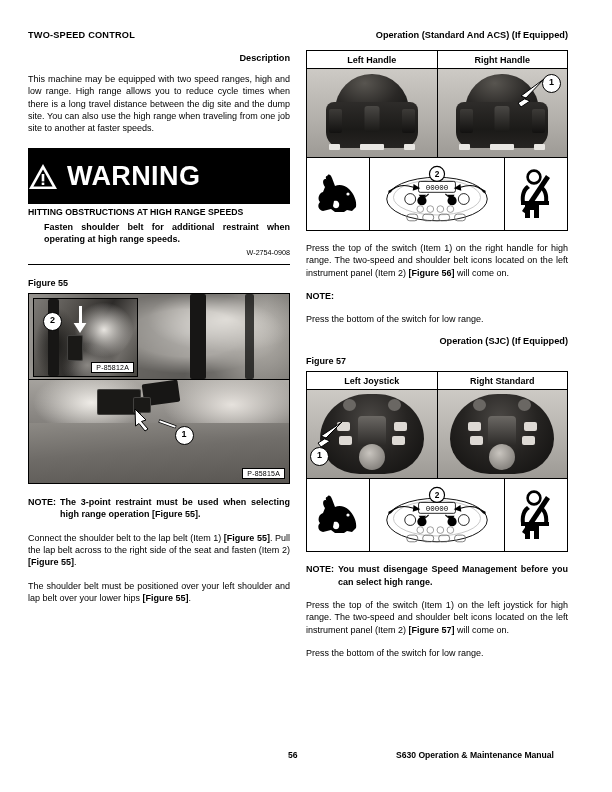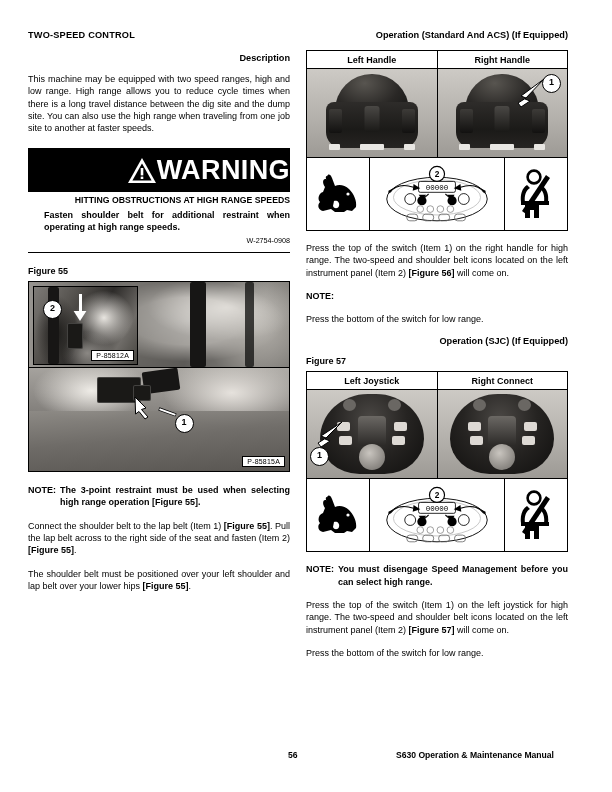--- a/index.html
+++ b/index.html
@@ -18,26 +18,26 @@
 
   h1.sec-title{font-size:9.2px;font-weight:bold;margin:0 0 13px 0;letter-spacing:.2px;}
   h2.sub-title{font-size:9.2px;font-weight:bold;margin:0 0 10px 0;text-align:right;}
   p.body{font-size:9px;line-height:12.3px;text-align:justify;margin:0 0 11px 0;}
   p.body.last{margin-bottom:0;}
   .b{font-weight:bold;}
 
   
   .warn-wrap{margin:14px 0 6px 0;}
   .warn-bar{
-    background:#000;color:#fff;height:44px;
-    display:flex;align-items:center;justify-content:flex-end;
+    background:#000;color:#fff;height:56px;
+    display:flex;align-items:center;justify-content:flex-start;gap:9px;
   }
   .warn-bar .tri{display:block;}
   .warn-word{font-size:27px;font-weight:bold;letter-spacing:.4px;line-height:1;}
-  .warn-l1,.warn-l2{font-size:8.7px;font-weight:bold;text-align:right;line-height:11.2px;}
+  .warn-l1,.warn-l2{font-size:8.7px;font-weight:bold;text-align:left;line-height:11.2px;}
   .warn-l1{margin-top:3px;}
   .warn-body{font-size:9px;font-weight:bold;line-height:12.2px;text-align:justify;margin-top:2px;margin-left:16px;}
   .warn-code{font-size:7.2px;text-align:right;margin-top:3px;}
   .rule{border-top:1.6px solid #000;margin:7px 0 13px 0;}
 
   
   .fig-label{font-size:9px;font-weight:bold;margin:0 0 5px 0;}
   .photo-fig{border:1.4px solid #000;position:relative;}
   .photo-top{position:relative;height:85px;background:#9a9a9a;overflow:hidden;}
   .photo-bot{position:relative;height:103px;background:#8d8d8d;overflow:hidden;border-top:1.4px solid #000;}
@@ -335,21 +335,21 @@
     </div>
 
     <p class="body">Press the bottom of the switch for low range.</p>
 
     <h2 class="sub-title">Operation (SJC) (If Equipped)</h2>
     <div class="fig-label">Figure 57</div>
 
     <div class="tbl-fig">
       <div class="tbl-head">
         <div>Left Joystick</div>
-        <div>Right Connect</div>
+        <div>Right Standard</div>
       </div>
 
       <div class="tbl-photos">
         <div class="cell">
           <div class="hbg"></div>
           <div class="jgrip"></div>
           <div class="jtop">
               <i></i>
               <i></i>
             </div>

